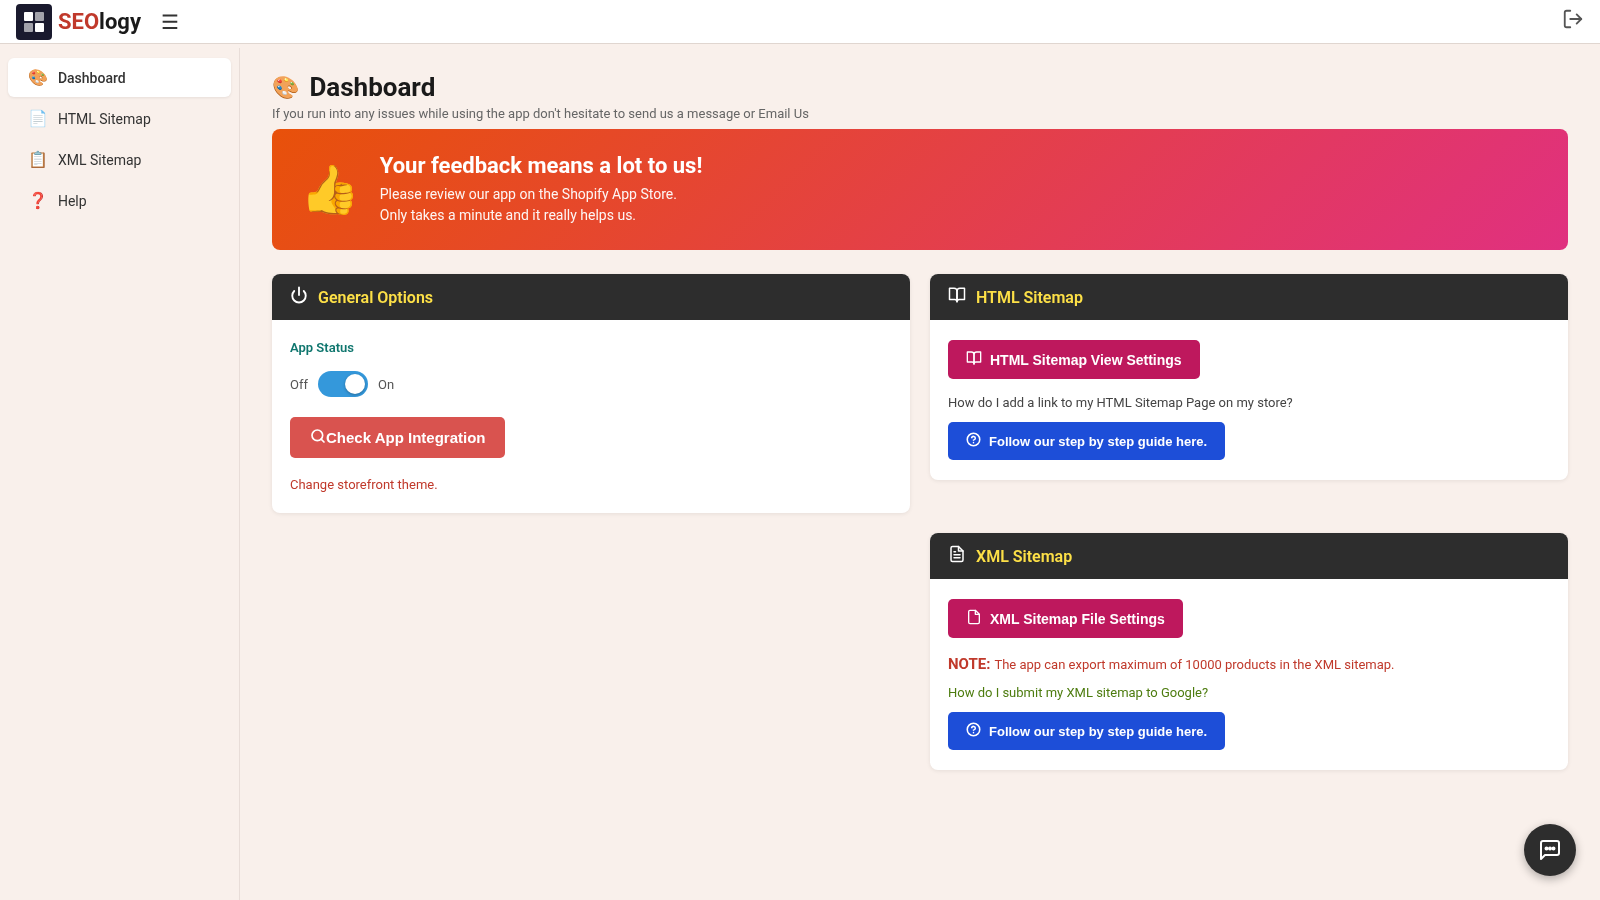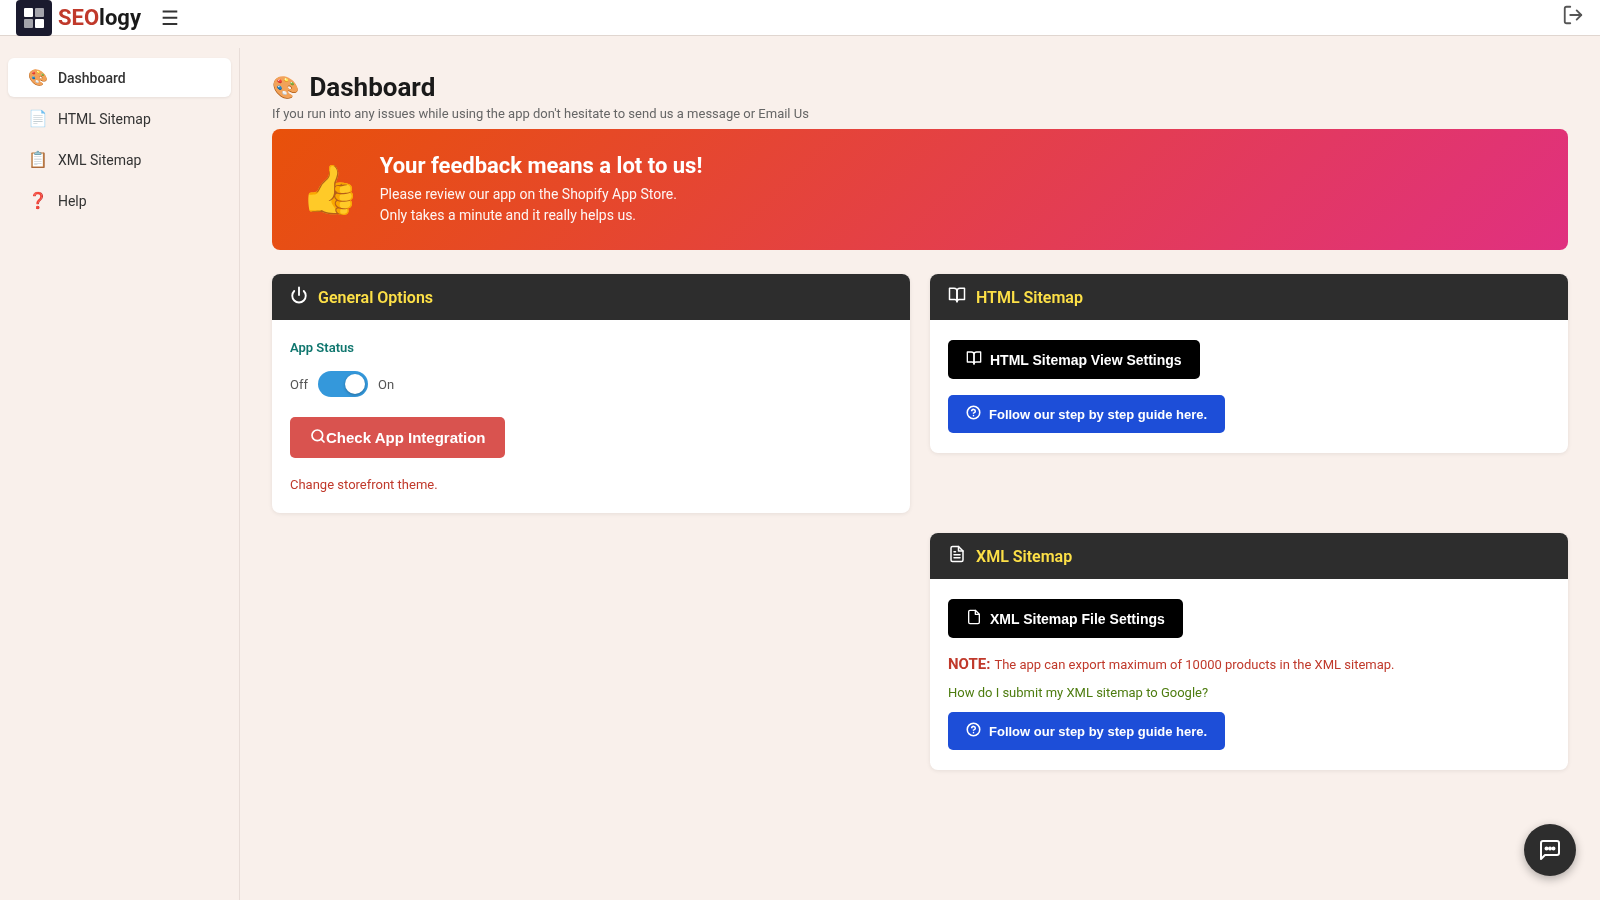--- a/index.html
+++ b/index.html
@@ -9,21 +9,21 @@
       display: flex;
       height: 900px;
       width: 1600px;
       overflow: hidden;
     }
 
     
     .topbar {
       position: fixed;
       top: 0; left: 0; right: 0;
-      height: 36px;
+      height: 44px;
       background: #fff;
       border-bottom: 1px solid #e0d6d0;
       display: flex;
       align-items: center;
       justify-content: space-between;
       padding: 0 16px;
       z-index: 100;
     }
     .topbar-left {
       display: flex;
@@ -253,21 +253,21 @@
 
     .change-theme-link {
       color: #c0392b;
       font-size: 13px;
       cursor: pointer;
       text-decoration: none;
     }
 
     
     .btn-cyan {
-      background: #000000;
+      background: #be185d;
       color: white;
       border: none;
       border-radius: 5px;
       padding: 10px 18px;
       font-size: 14px;
       font-weight: 600;
       cursor: pointer;
       display: flex;
       align-items: center;
       gap: 8px;
@@ -448,20 +448,21 @@
       <div class="card-body">
         <button class="btn-cyan">
           <span>
             <svg width="16" height="16" viewBox="0 0 24 24" fill="none" stroke="white" stroke-width="2" stroke-linecap="round" stroke-linejoin="round">
               <path d="M2 3h6a4 4 0 0 1 4 4v14a3 3 0 0 0-3-3H2z"></path>
               <path d="M22 3h-6a4 4 0 0 0-4 4v14a3 3 0 0 1 3-3h7z"></path>
             </svg>
           </span>
           <span>HTML Sitemap View Settings</span>
         </button>
+        <p class="card-question">How do I add a link to my HTML Sitemap Page on my store?</p>
         <button class="btn-guide">
           <span>
             <svg width="15" height="15" viewBox="0 0 24 24" fill="none" stroke="white" stroke-width="2.5" stroke-linecap="round" stroke-linejoin="round">
               <circle cx="12" cy="12" r="10"></circle>
               <path d="M9.09 9a3 3 0 0 1 5.83 1c0 2-3 3-3 3"></path>
               <line x1="12" y1="17" x2="12.01" y2="17"></line>
             </svg>
           </span>
           <span>Follow our step by step guide here.</span>
         </button>

